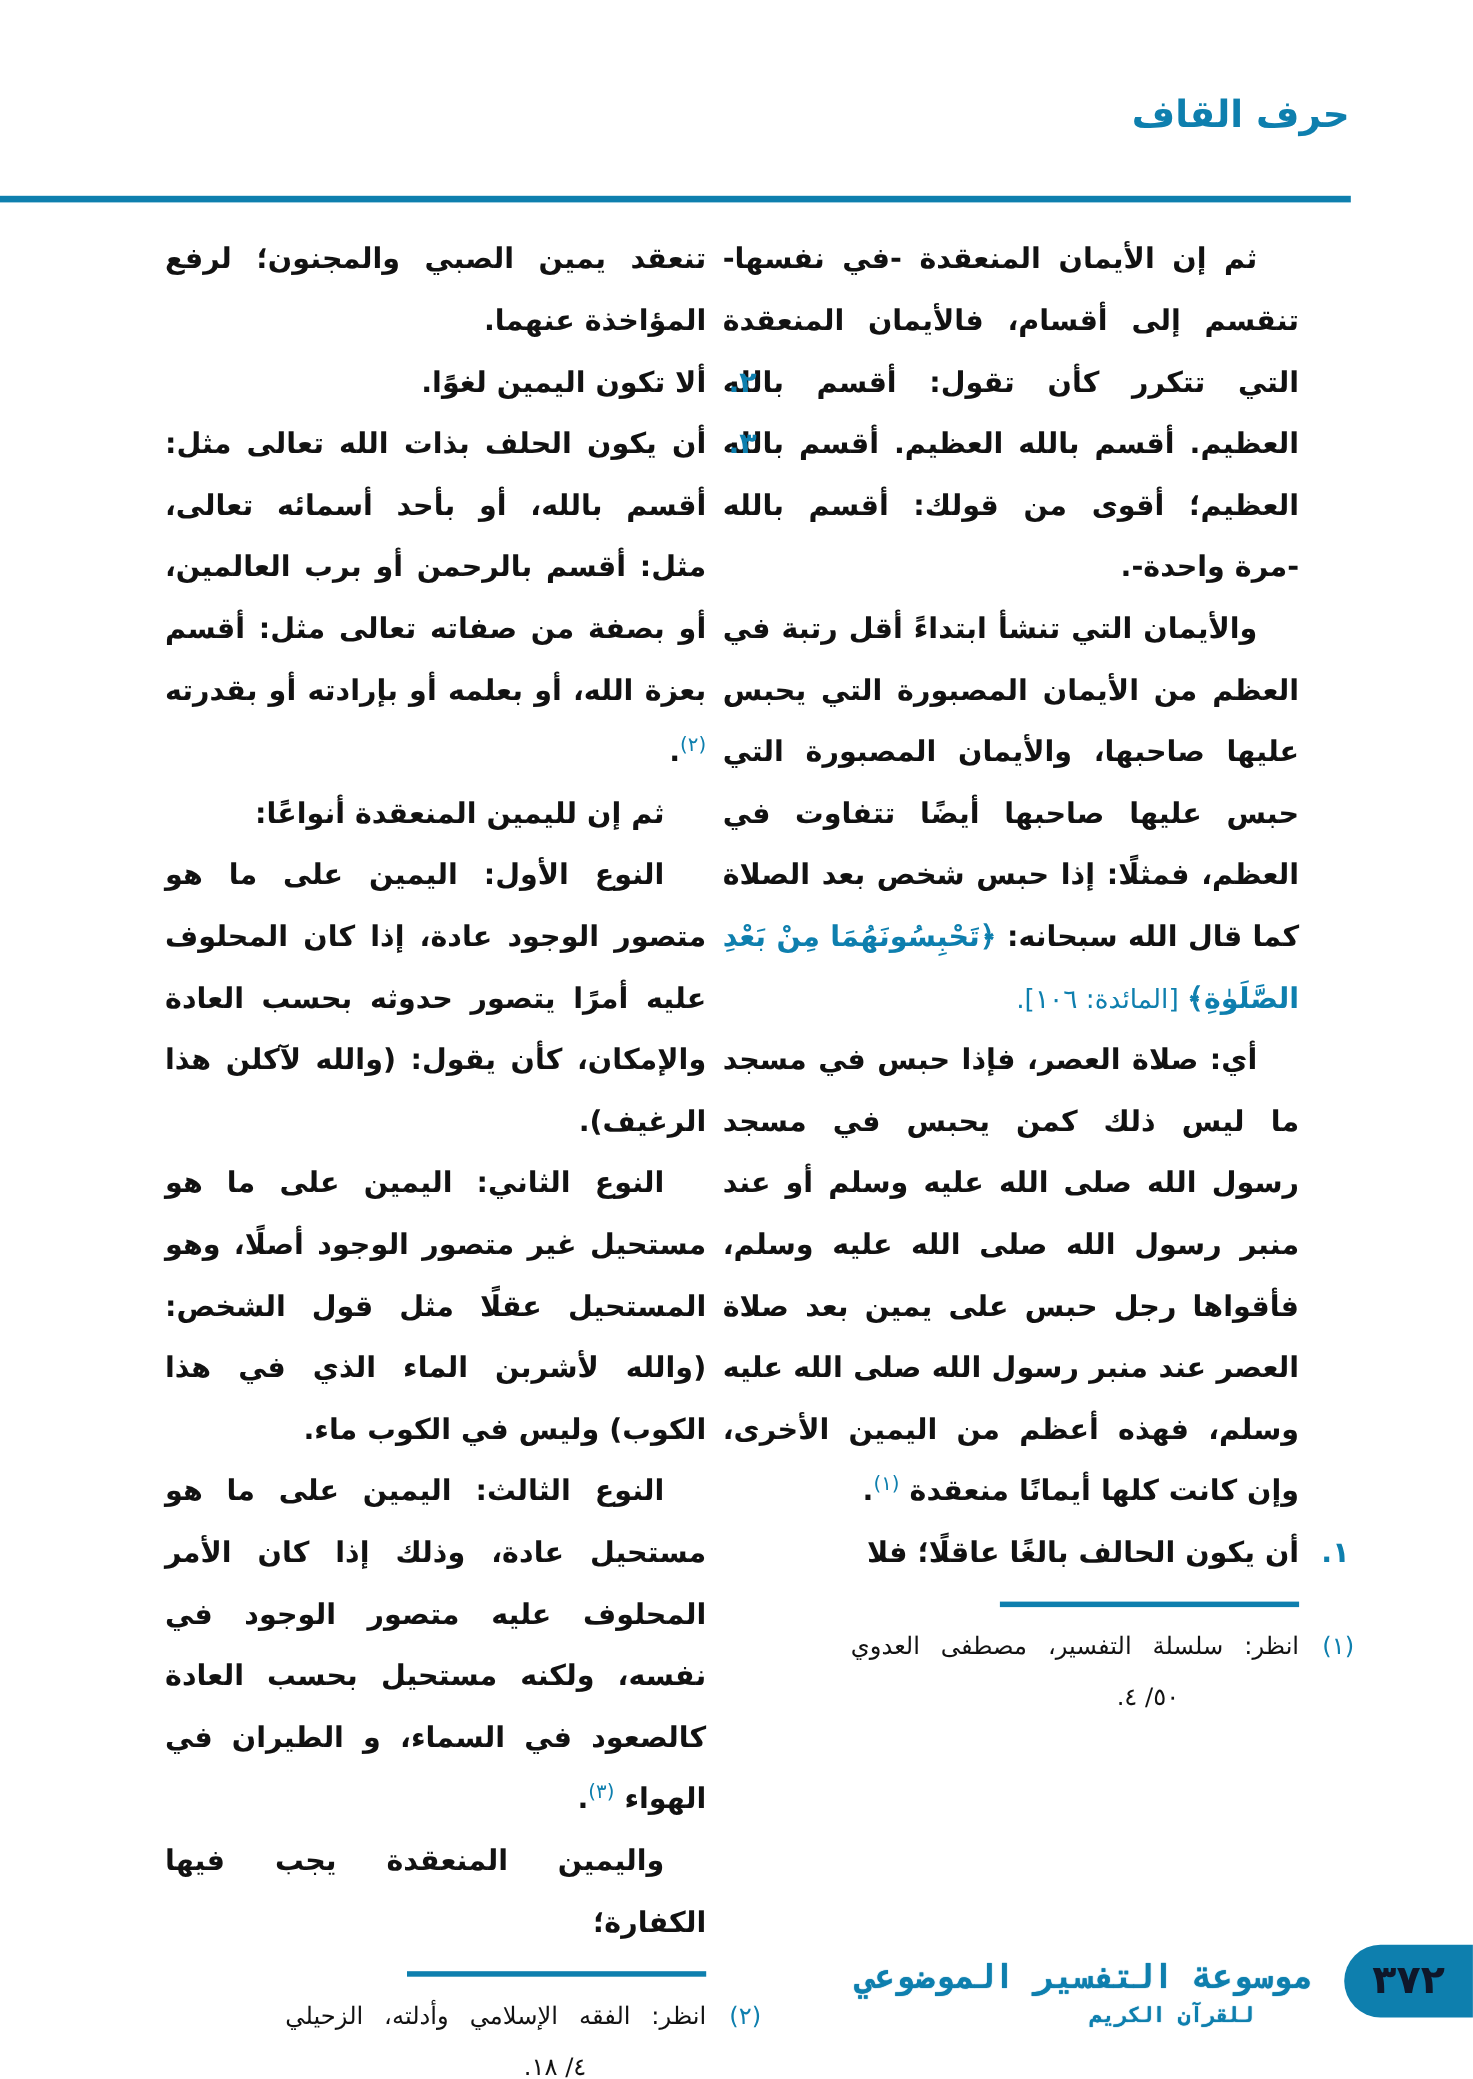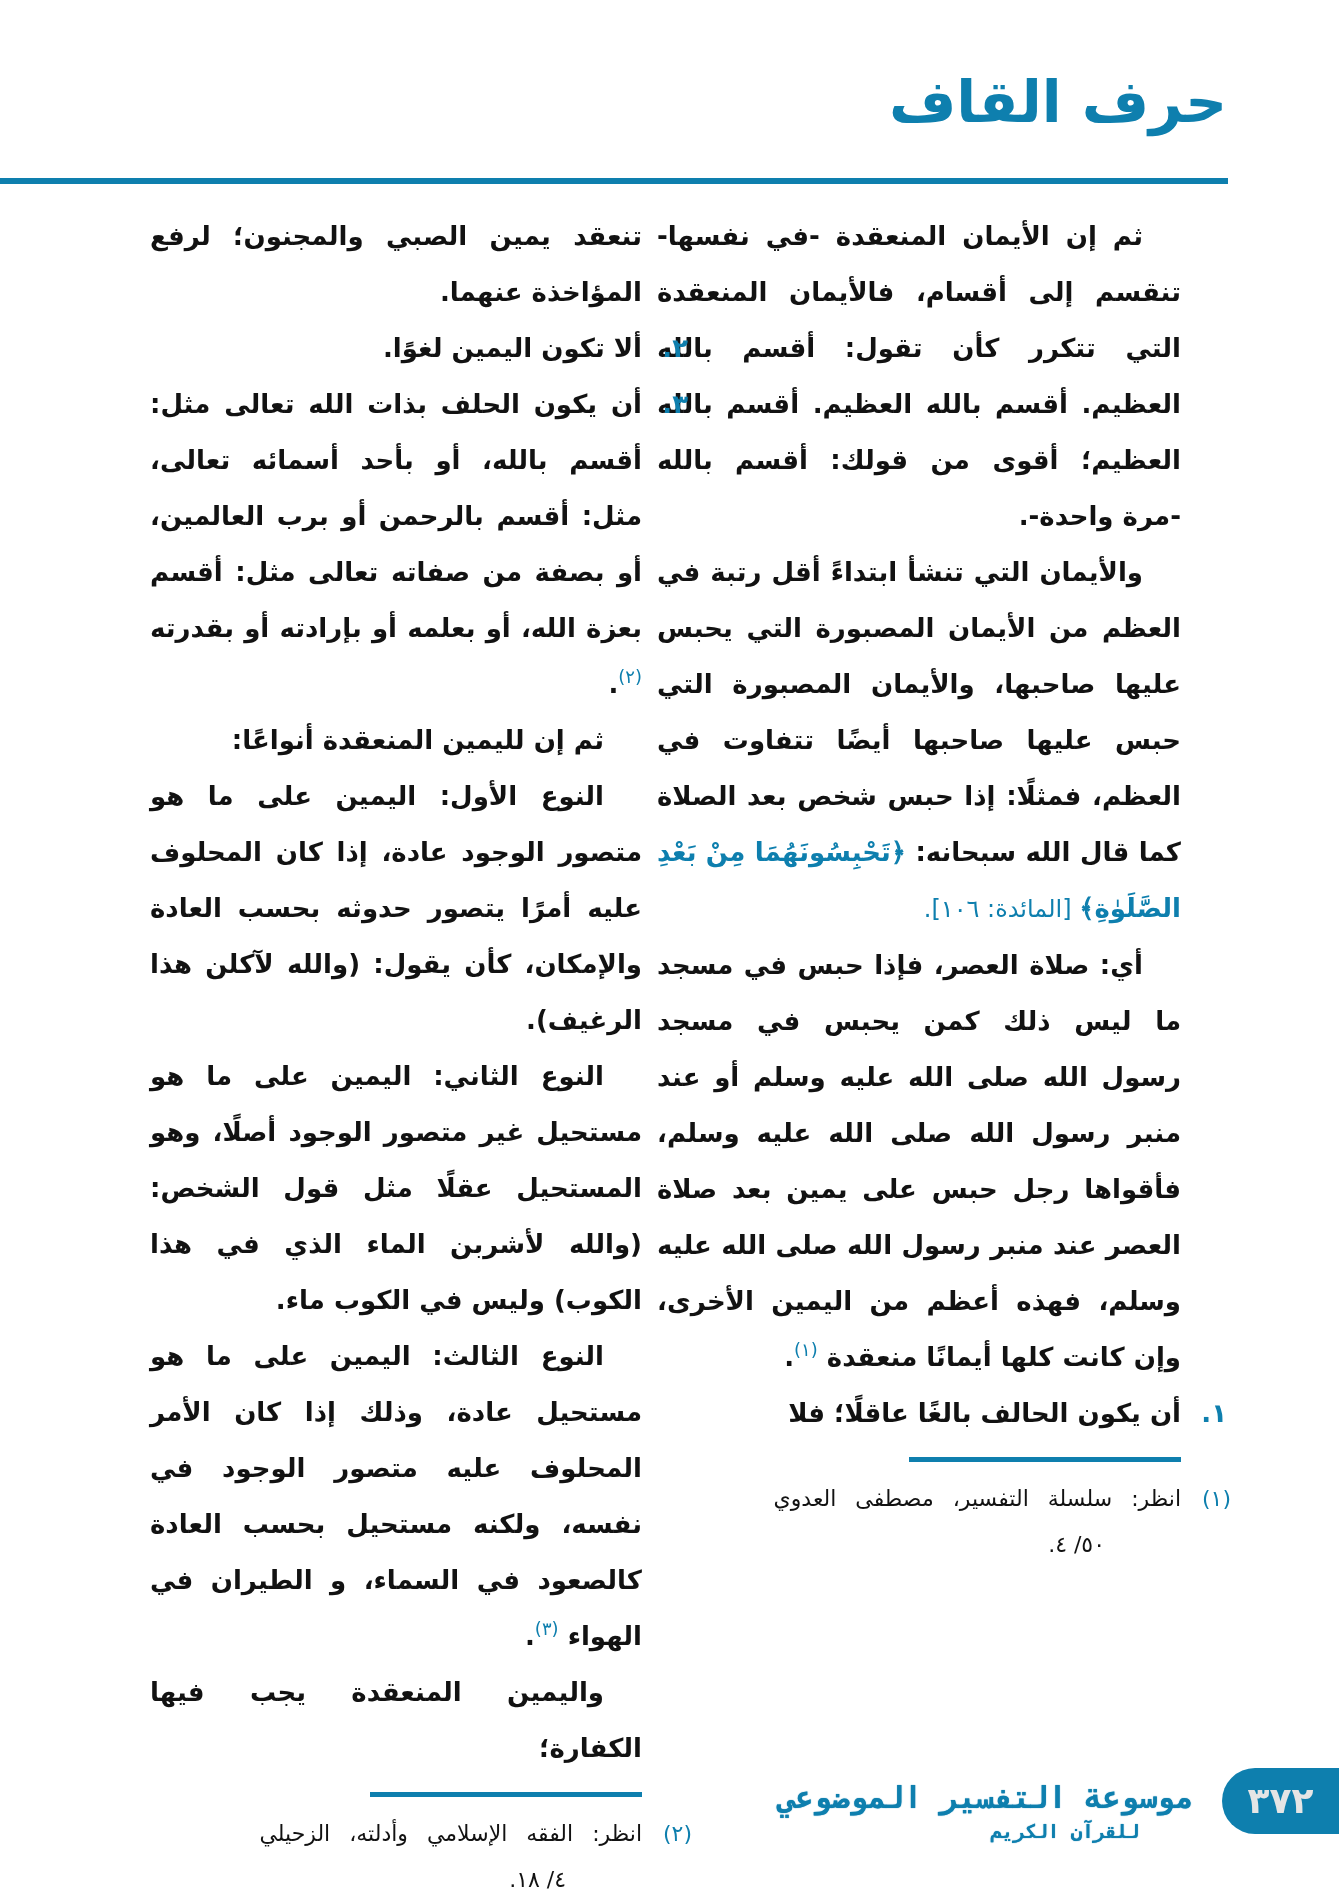--- a/index.html
+++ b/index.html
@@ -13,24 +13,24 @@
     background: #ffffff;
     overflow: hidden;
     direction: rtl;
     font-family: "DejaVu Sans", sans-serif;
     color: var(--ink);
   }
 
   
   .header-title {
     position: absolute;
-    top: 68px;
+    top: 84px;
     right: 112px;
     color: var(--accent);
-    font-size: 58px;
+    font-size: 34px;
     font-weight: bold;
     letter-spacing: 1px;
     white-space: nowrap;
   }
   .header-rule {
     position: absolute;
     top: 178px;
     left: 0;
     width: 1228px;
     height: 6px;
@@ -92,21 +92,21 @@
     text-align: justify;
   }
   .footnote { position: relative; margin: 0; }
   .footnote .fn-num {
     position: absolute;
     right: -50px;
     top: 0;
     color: var(--accent);
   }
   .fn-text { word-spacing: 12px; }
-  .fn-ref { margin-right: 76px; word-spacing: normal; }
+  .fn-ref { margin-right: 109px; word-spacing: normal; }
 
   
   .book-logo {
     position: absolute;
     right: 146px;
     bottom: 44px;
     width: 256px;
     text-align: center;
     color: var(--accent);
     font-weight: bold;
@@ -121,21 +121,21 @@
     bottom: 56px;
     width: 117px;
     height: 66px;
     background: var(--accent);
     border-radius: 34px 0 0 34px;
     display: flex;
     align-items: center;
     justify-content: center;
   }
   .page-num {
-    color: #e5e5e5;
+    color: #0f172a;
     font-size: 36px;
     font-weight: bold;
     line-height: 1;
   }
 </style>
 </head>
 <body>
 
 <div class="page">
 

